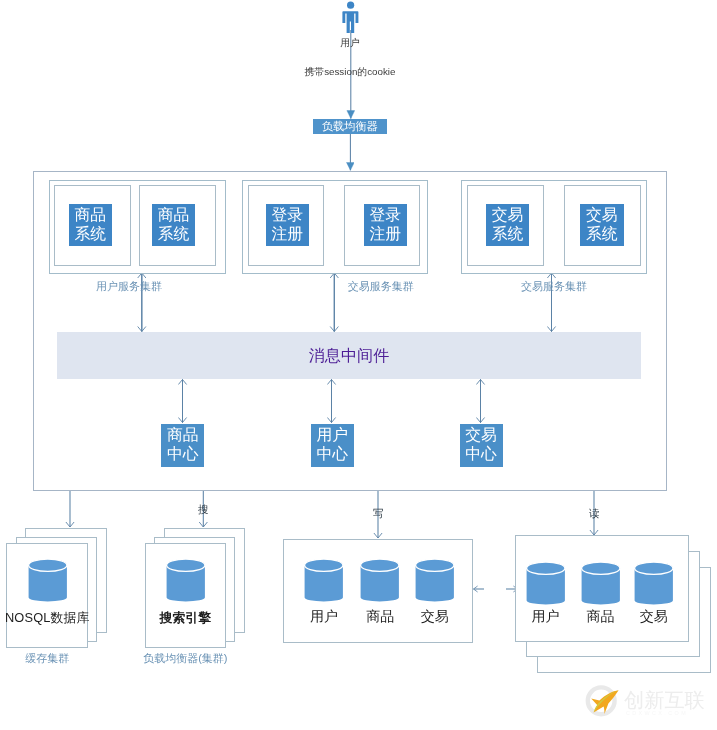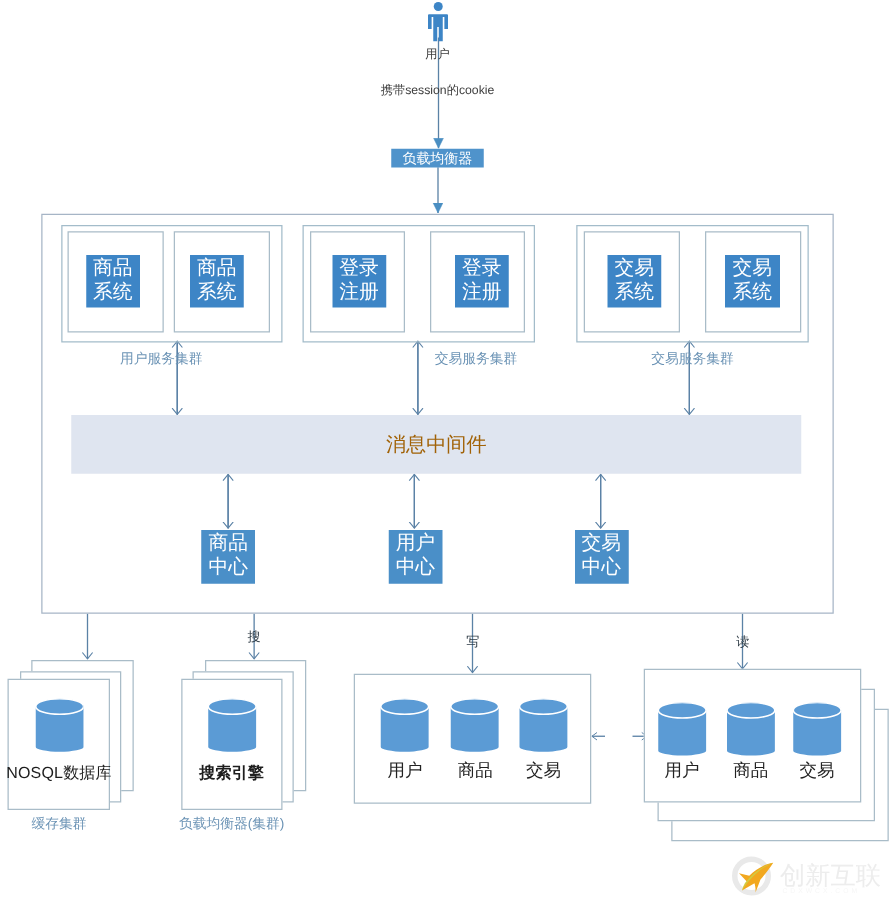--- a/index.html
+++ b/index.html
@@ -16,21 +16,21 @@
   .node-card{border:1px solid #a9bcc8;background:transparent;}
   .node-chip{background:#3d85c6;color:#fff;display:flex;flex-direction:column;
              align-items:center;justify-content:center;line-height:19.2px;
              font-size:15.8px;padding-bottom:2px;}
   .node-chip span{display:block;}
 
   .lb-node{background:#4f93cb;display:flex;align-items:center;justify-content:center;}
   .lb-node span{color:#ffffff;font-size:11.2px;}
 
   .mw-bar{background:#dfe5f0;display:flex;align-items:center;justify-content:center;}
-  .mw-bar span{color:#a16207;font-size:16.1px;}
+  .mw-bar span{color:#4c1d95;font-size:16.1px;}
 
   .ctr-chip{background:#4a8fc8;color:#fff;display:flex;flex-direction:column;
             align-items:center;justify-content:center;line-height:19.2px;font-size:15.8px;padding-bottom:2px;}
   .ctr-chip span{display:block;}
 
   .card{border:1px solid #a9bcc8;background:#ffffff;}
   .store-title{position:absolute;text-align:center;color:#1d1d1d;font-size:12.8px;white-space:nowrap;letter-spacing:0.15px;}
   .caption{position:absolute;color:#6b93b5;font-size:11px;white-space:nowrap;text-align:center;}
   .edge-label{position:absolute;color:#2d3a44;font-size:10.5px;white-space:nowrap;}
   .db-label{position:absolute;color:#222;font-size:14px;white-space:nowrap;text-align:center;}

